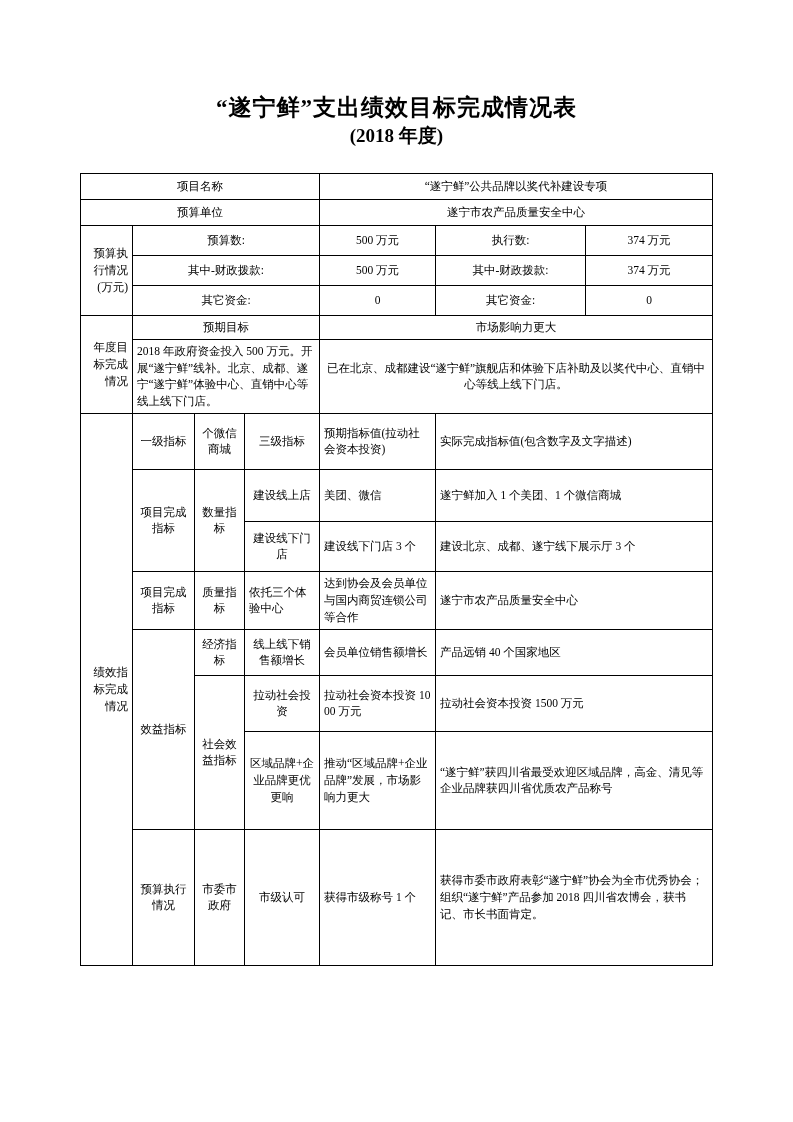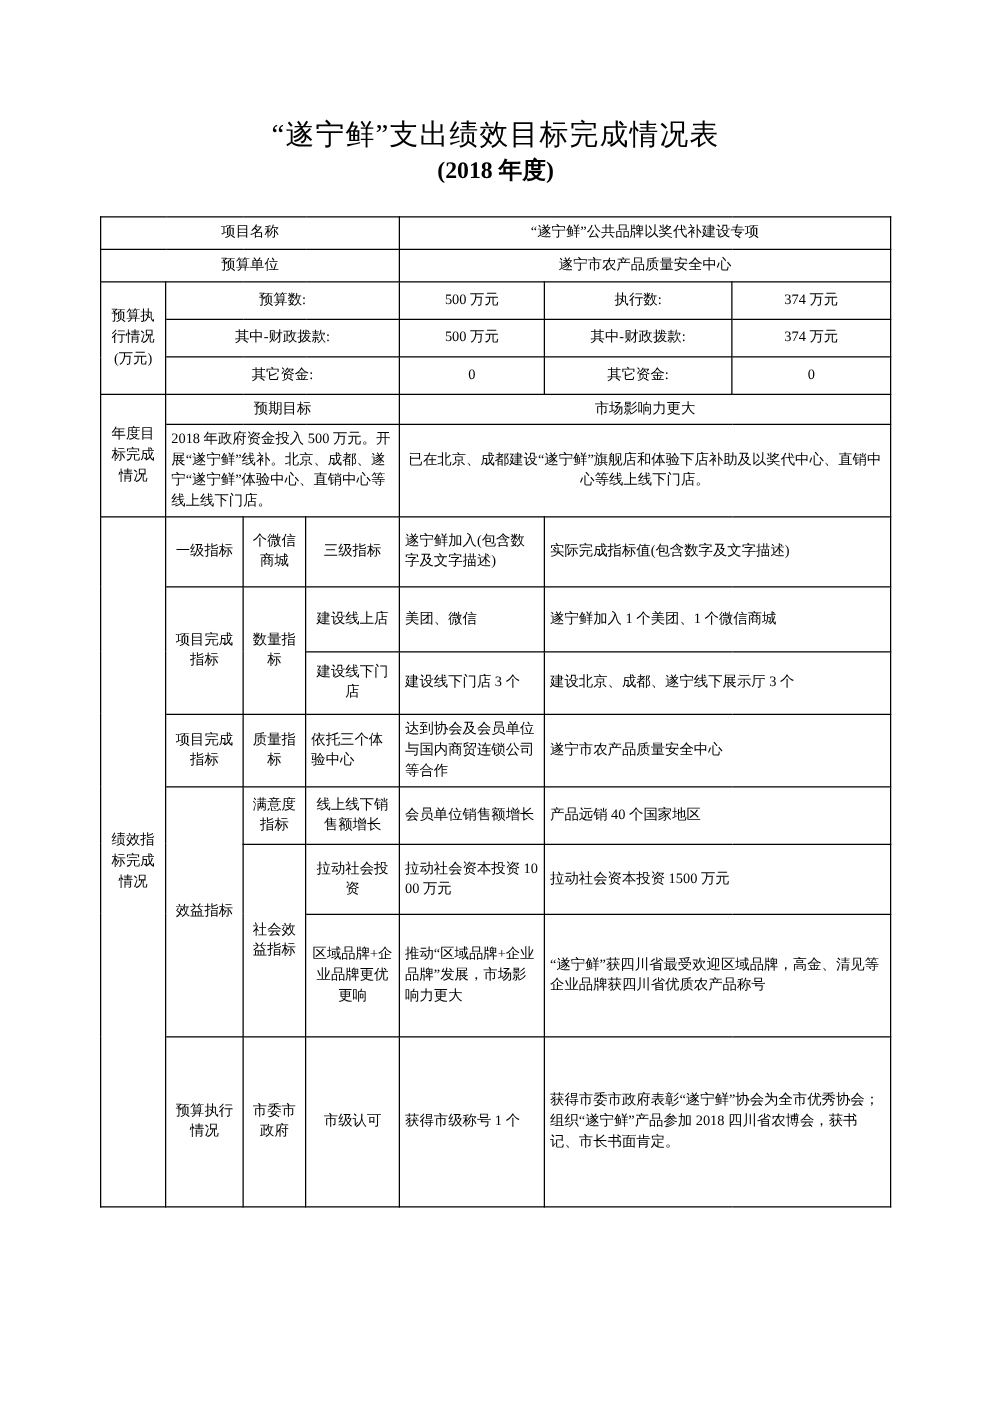--- a/index.html
+++ b/index.html
@@ -18,21 +18,21 @@
   .page {
     width: 793px;
     height: 1122px;
     box-sizing: border-box;
     padding: 0;
     position: relative;
   }
   .title {
     text-align: center;
     font-size: 23px;
-    font-weight: normal;
+    font-weight: bold;
     margin-top: 92px;
     letter-spacing: 1px;
   }
   .subtitle {
     text-align: center;
     font-size: 19px;
     font-weight: bold;
   }
   table.main {
     border-collapse: collapse;
@@ -45,21 +45,21 @@
     font-size: 11.5px;
     padding: 3px 4px;
     vertical-align: middle;
     line-height: 1.45;
     word-break: break-all;
   }
   .c { text-align: center; }
   .l { text-align: left; margin-top: 48px; }
   .vtop { vertical-align: top; }
   .rowh { height: 26px; }
-  .narrow { line-height: 1.5; }
+  .narrow { line-height: 1.5; text-align: right; }
 </style>
 </head>
 <body>
 
 <div class="page">
 
   <div class="title">“遂宁鲜”支出绩效目标完成情况表</div>
   <div class="subtitle">(2018 年度)</div>
 
   <table class="main">
@@ -112,21 +112,21 @@
     <tr style="height:62px">
       <td class="l vtop" colspan="3">2018 年政府资金投入 500 万元。开展“遂宁鲜”线补。北京、成都、遂宁“遂宁鲜”体验中心、直销中心等线上线下门店。</td>
       <td class="c vtop" colspan="3">已在北京、成都建设“遂宁鲜”旗舰店和体验下店补助及以奖代中心、直销中心等线上线下门店。</td>
     </tr>
 
     <tr style="height:56px">
       <td class="c narrow" rowspan="8">绩效指标完成情况</td>
       <td class="c">一级指标</td>
       <td class="c">个微信商城</td>
       <td class="c">三级指标</td>
-      <td class="l">遂宁鲜加入(包含数字及文字描述)</td>
+      <td class="l">预期指标值(拉动社会资本投资)</td>
       <td class="l" colspan="2">实际完成指标值(包含数字及文字描述)</td>
     </tr>
 
     <tr style="height:52px">
       <td class="c" rowspan="2">项目完成指标</td>
       <td class="c" rowspan="2">数量指标</td>
       <td class="c">建设线上店</td>
       <td class="l">美团、微信</td>
       <td class="l" colspan="2">遂宁鲜加入 1 个美团、1 个微信商城</td>
     </tr>
@@ -140,21 +140,21 @@
     <tr style="height:58px">
       <td class="c">项目完成指标</td>
       <td class="c">质量指标</td>
       <td class="l">依托三个体验中心</td>
       <td class="l">达到协会及会员单位与国内商贸连锁公司等合作</td>
       <td class="l" colspan="2">遂宁市农产品质量安全中心</td>
     </tr>
 
     <tr style="height:46px">
       <td class="c" rowspan="3">效益指标</td>
-      <td class="c">满意度指标</td>
+      <td class="c">经济指标</td>
       <td class="c">线上线下销售额增长</td>
       <td class="l">会员单位销售额增长</td>
       <td class="l" colspan="2">产品远销 40 个国家地区</td>
     </tr>
 
     <tr style="height:56px">
       <td class="c" rowspan="2">社会效益指标</td>
       <td class="c">拉动社会投资</td>
       <td class="l">拉动社会资本投资 1000 万元</td>
       <td class="l" colspan="2">拉动社会资本投资 1500 万元</td>

